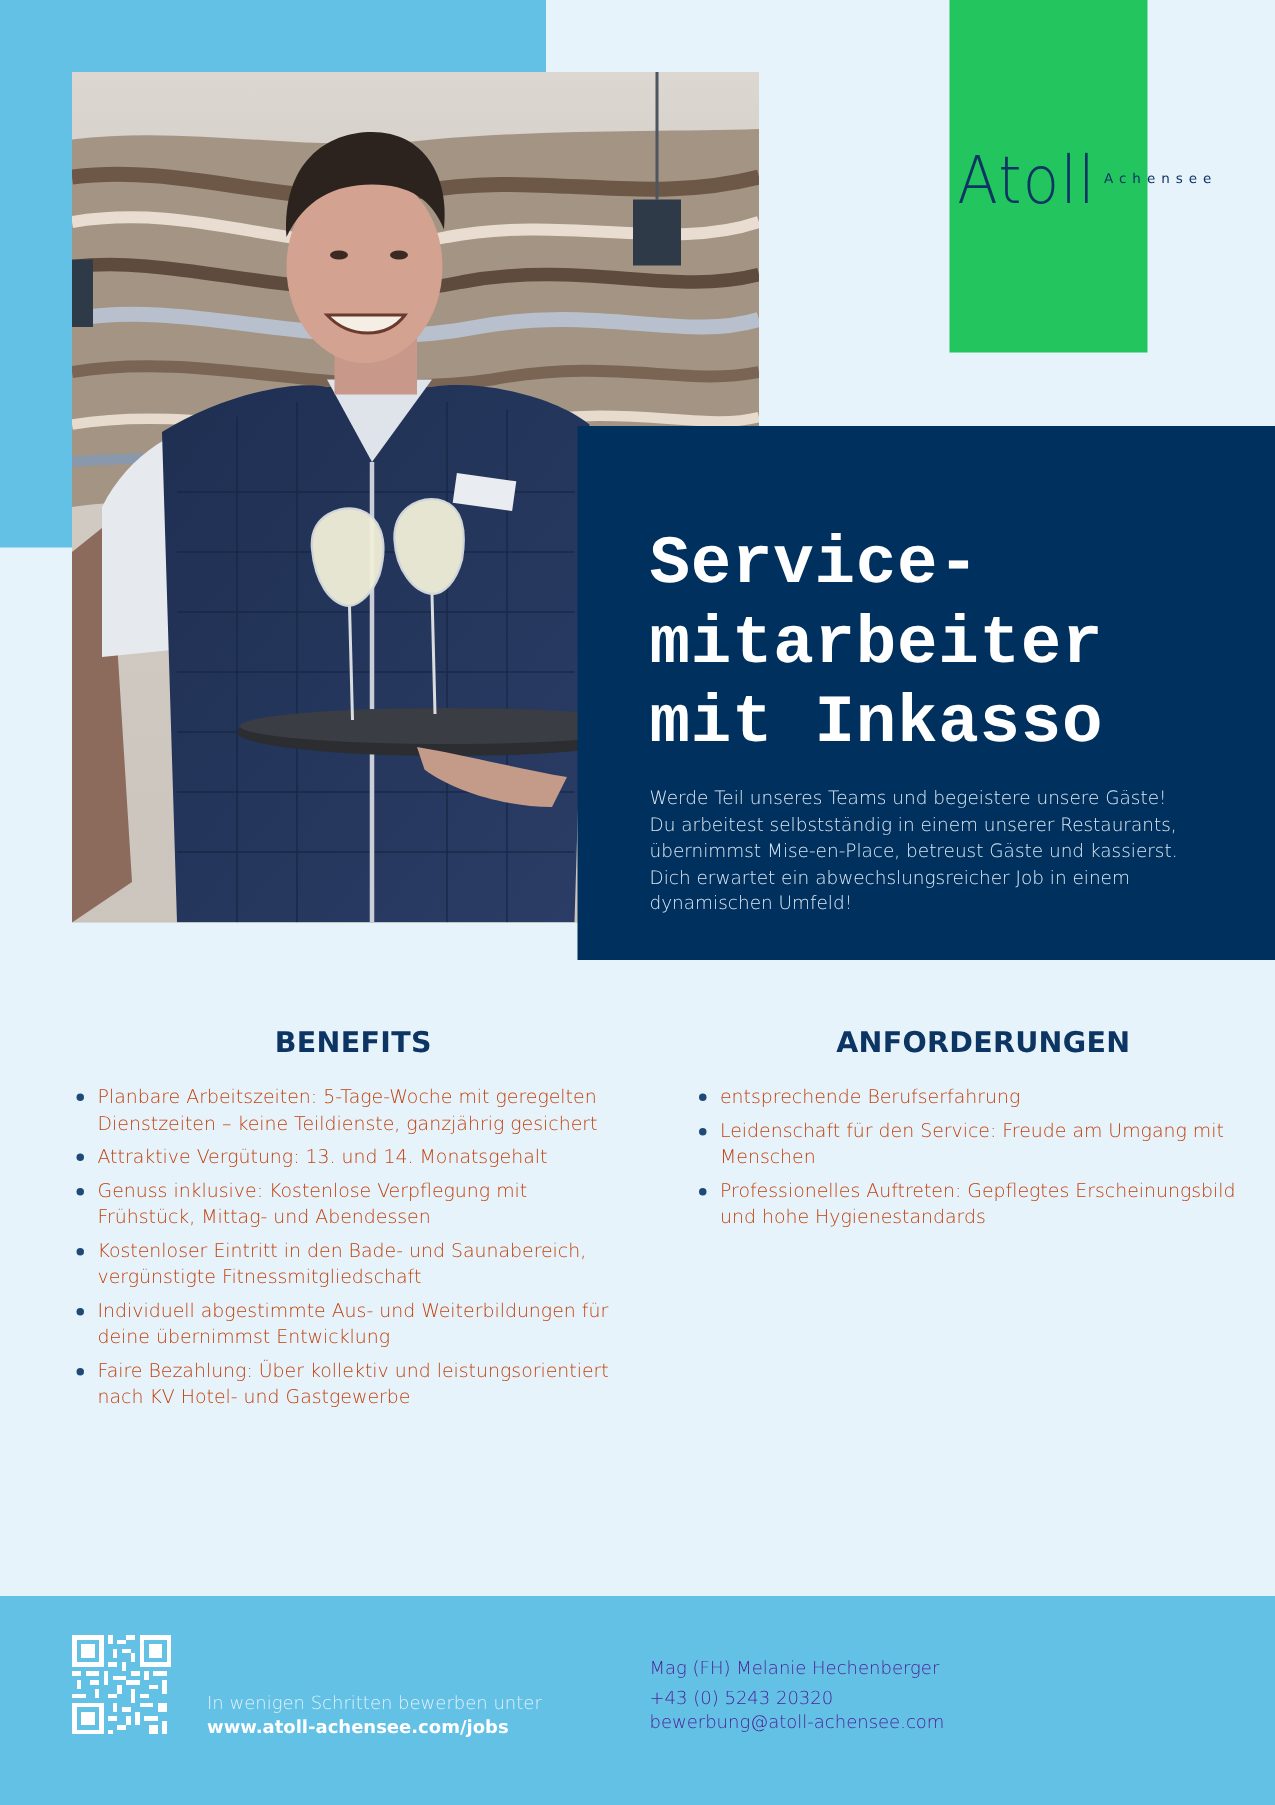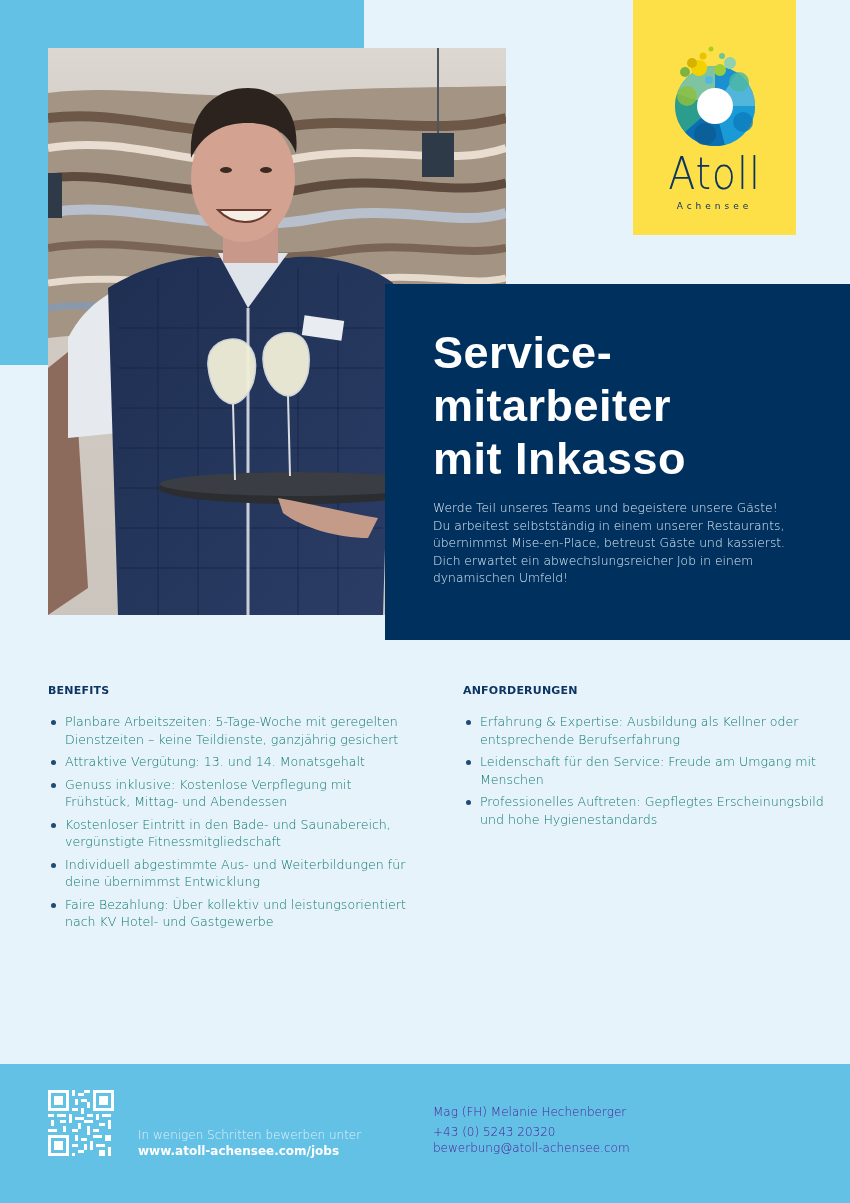--- a/index.html
+++ b/index.html
@@ -15,63 +15,65 @@
       position: absolute; left: 0; top: 0; width: 364px; height: 365px;
       background: #64c1e6;
     }
     .photo {
       position: absolute; left: 48px; top: 48px; width: 458px; height: 567px;
       overflow: hidden;
       background: linear-gradient(180deg, #d8d4cf 0%, #cfcac4 30%, #b7aca0 45%, #c9c3bb 100%);
     }
     .photo svg { display: block; }
     .logo-card {
-      position: absolute; left: 633px; top: 0; width: 163px; height: 235px;
-      background: #fde047;
-      display: flex; flex-direction: column; align-items: center;
+      position: absolute; left: 633px; top: 0; width: 132px; height: 235px;
+      background: #22c55e;
+      display: flex; flex-direction: row; align-items: center;
     }
     .logo-card .logo-mark { margin-top: 36px; }
     .logo-word {
       font-family: "DejaVu Sans", sans-serif;
       font-size: 44px; font-weight: 300; color: #0d3563;
       letter-spacing: 1px; line-height: 1; margin-top: 6px;
       transform: scaleX(0.9);
     }
     .logo-sub {
       font-size: 9px; letter-spacing: 4px; color: #0d3563; margin-top: 5px;
     }
     .hero {
       position: absolute; left: 385px; top: 284px; width: 465px; height: 356px;
       background: #00315e; color: #fff;
       padding: 42px 30px 0 48px;
     }
     .hero-title {
-      font-family: Liberation Sans, sans-serif;
+      font-family: Liberation Mono, monospace;
       font-weight: 700; font-size: 45px; line-height: 53px; color: #ffffff;
       letter-spacing: 0.5px;
+      margin-top: 24px;
     }
     .hero-title span { display: block; }
     .hero-text {
       margin-top: 15px; font-size: 12.3px; line-height: 17.5px; color: #dce8f3;
       font-weight: 300; width: 400px;
     }
     .hero-text span { display: block; white-space: nowrap; }
     .section {
       position: absolute; top: 684px;
     }
     .section.benefits { left: 48px; width: 375px; }
     .section.requirements { left: 432px; width: 385px; margin-left: 31px; }
     .section-title {
-      font-size: 11px; font-weight: 700; color: #0d3563; letter-spacing: 0.2px;
+      font-size: 19px; font-weight: 700; color: #0d3563; letter-spacing: 0.2px;
       margin-bottom: 16px;
+      text-align: center;
     }
     .list { list-style: none; }
     .list li {
       position: relative; padding-left: 17px;
-      font-size: 12.6px; line-height: 17.5px; color: #0f766e;
+      font-size: 12.6px; line-height: 17.5px; color: #c2410c;
       margin-bottom: 5px; font-weight: 300;
     }
     .list li::before {
       content: ""; position: absolute; left: 3px; top: 7px;
       width: 5px; height: 5px; border-radius: 50%; background: #1f4a75;
     }
     .list li span { display: block; white-space: nowrap; }
     .footer {
       position: absolute; left: 0; top: 1064px; width: 850px; height: 139px;
       background: #64c1e6; color: #e6f4fb;
@@ -241,21 +243,20 @@
         <span>Faire Bezahlung: Über kollektiv und leistungsorientiert</span>
         <span>nach KV Hotel- und Gastgewerbe</span>
       </li>
   </ul>
 </section>
 
 <section class="section requirements">
   <h2 class="section-title">ANFORDERUNGEN</h2>
   <ul class="list">
     <li>
-        <span>Erfahrung &amp; Expertise: Ausbildung als Kellner oder</span>
         <span>entsprechende Berufserfahrung</span>
       </li>
     <li>
         <span>Leidenschaft für den Service: Freude am Umgang mit</span>
         <span>Menschen</span>
       </li>
     <li>
         <span>Professionelles Auftreten: Gepflegtes Erscheinungsbild</span>
         <span>und hohe Hygienestandards</span>
       </li>

